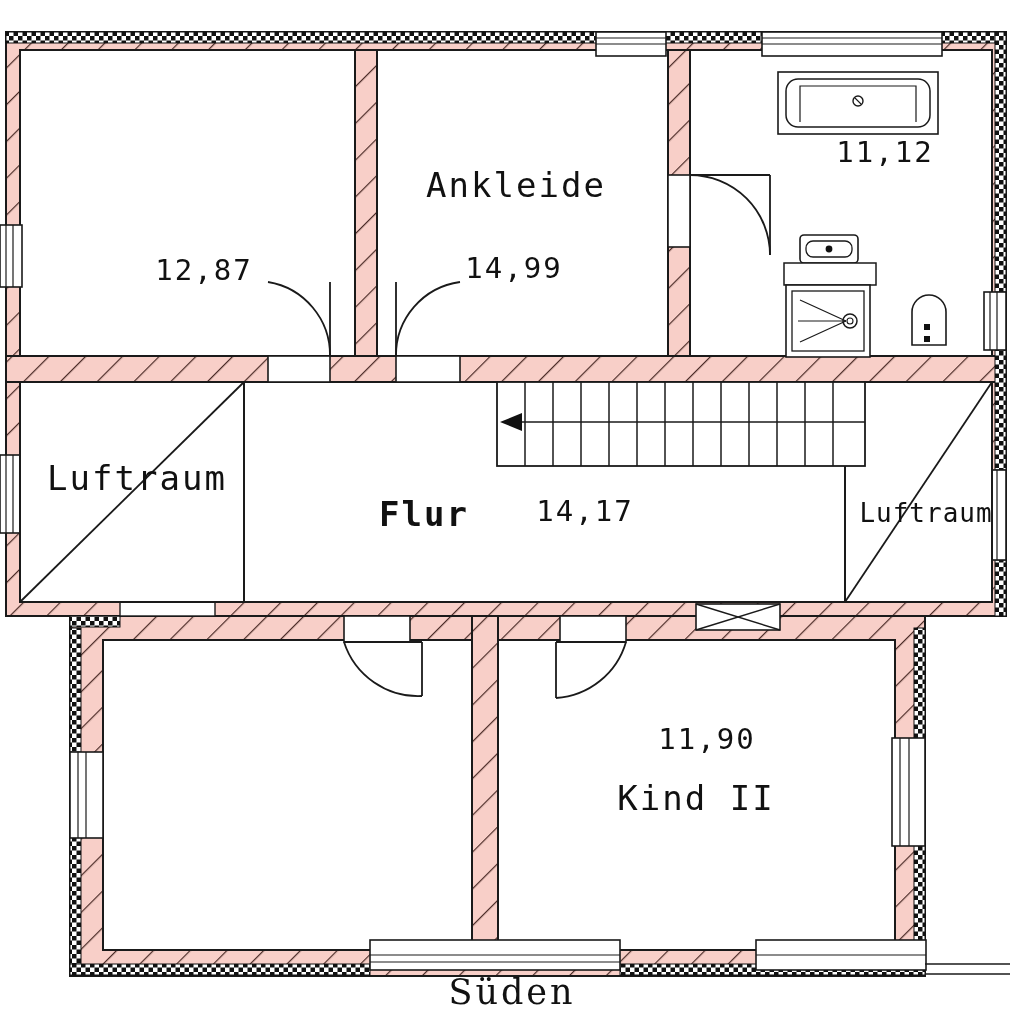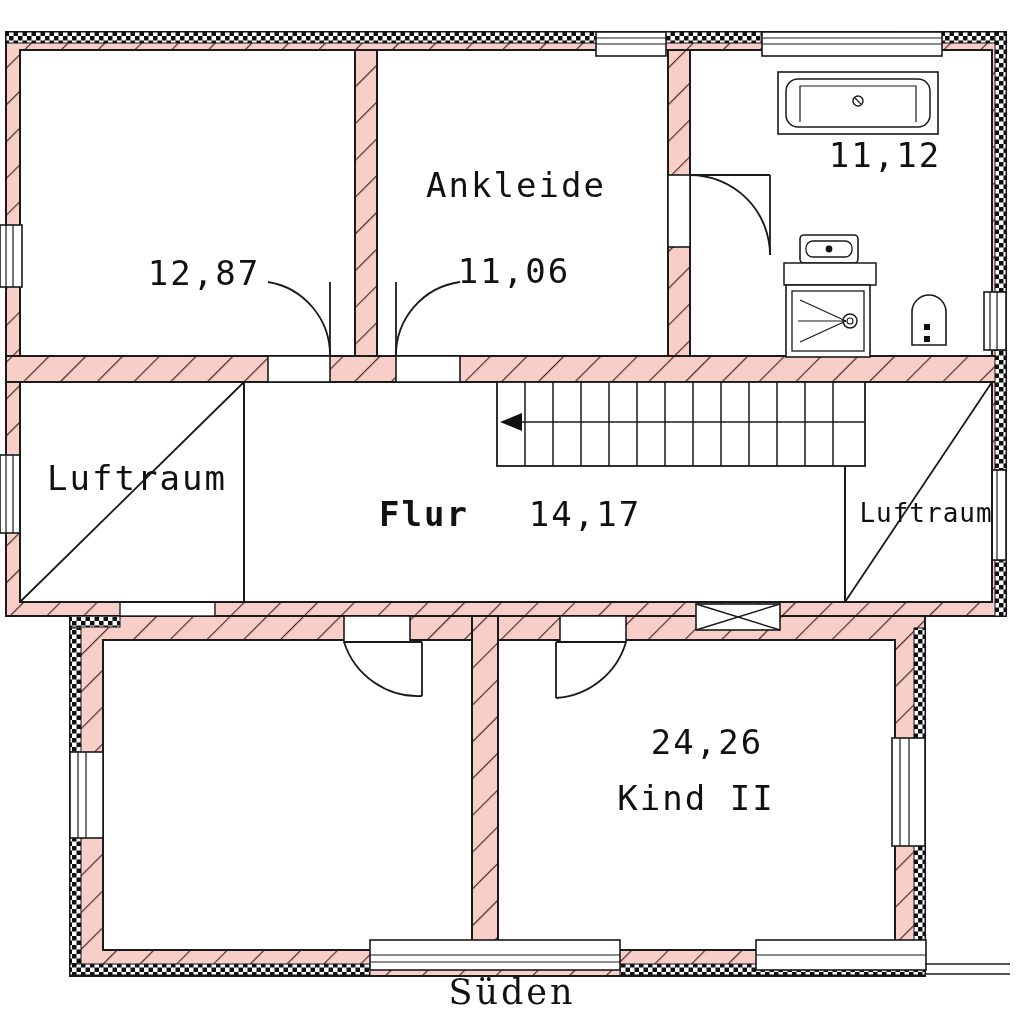--- a/index.html
+++ b/index.html
@@ -4,21 +4,21 @@
 <style>
   html,body{margin:0;padding:0;background:#ffffff;}
   body{width:1024px;height:1024px;overflow:hidden;
        font-family:"DejaVu Sans Mono","Liberation Mono",monospace;}
   #stage{position:relative;width:1024px;height:1024px;background:#ffffff;}
   svg#plan{position:absolute;left:0;top:0;width:1024px;height:1024px;display:block;}
   .lbl{position:absolute;color:#111111;white-space:pre;
        font-family:"DejaVu Sans Mono","Liberation Mono",monospace;
        letter-spacing:2px;}
   .lbl-room{font-size:34px;}
-  .lbl-area{font-size:34px;}
+  .lbl-area{font-size:29px;}
   .lbl-big{font-size:48px;letter-spacing:3px;}
   .lbl-small{font-size:26px;letter-spacing:1px;}
   .lbl-orient{font-size:35px;letter-spacing:3px;
               font-family:"DejaVu Serif","Liberation Serif",serif;}
   .ctr{transform:translateX(-50%);}
 </style>
 </head>
 <body>
 
 <div id="stage">
@@ -229,29 +229,29 @@
     <rect x="924" y="336" width="6" height="6" fill="#111111"></rect>
   </g>
 
   <line x1="925" y1="964" x2="1010" y2="964" stroke="#1a1a1a" stroke-width="1.4"></line>
   <line x1="925" y1="974" x2="1010" y2="974" stroke="#1a1a1a" stroke-width="1.4"></line>
 </svg>
 
 <div class="lbl lbl-area ctr" style="left:204px;top:253px;">12,87</div>
 
 <div class="lbl lbl-room ctr" style="left:516px;top:165px;">Ankleide</div>
-<div class="lbl lbl-area ctr" style="left:514px;top:251px;">11,06</div>
+<div class="lbl lbl-area ctr" style="left:514px;top:251px;">14,99</div>
 
 <div class="lbl lbl-area ctr" style="left:885px;top:135px;">11,12</div>
 
 <div class="lbl lbl-room ctr" style="left:424px;top:494px;font-weight:bold;">Flur</div>
 <div class="lbl lbl-area ctr" style="left:585px;top:494px;">14,17</div>
 
 
-<div class="lbl lbl-area ctr" style="left:707px;top:722px;">24,26</div>
+<div class="lbl lbl-area ctr" style="left:707px;top:722px;">11,90</div>
 <div class="lbl lbl-room ctr" style="left:696px;top:778px;">Kind II</div>
 
 <div class="lbl lbl-room ctr" style="left:137px;top:458px;">Luftraum</div>
 <div class="lbl lbl-small ctr" style="left:926px;top:498px;">Luftraum</div>
 
 <div class="lbl lbl-orient ctr" style="left:512px;top:972px;">Süden</div>
 
 </div>
 
 </body></html>

